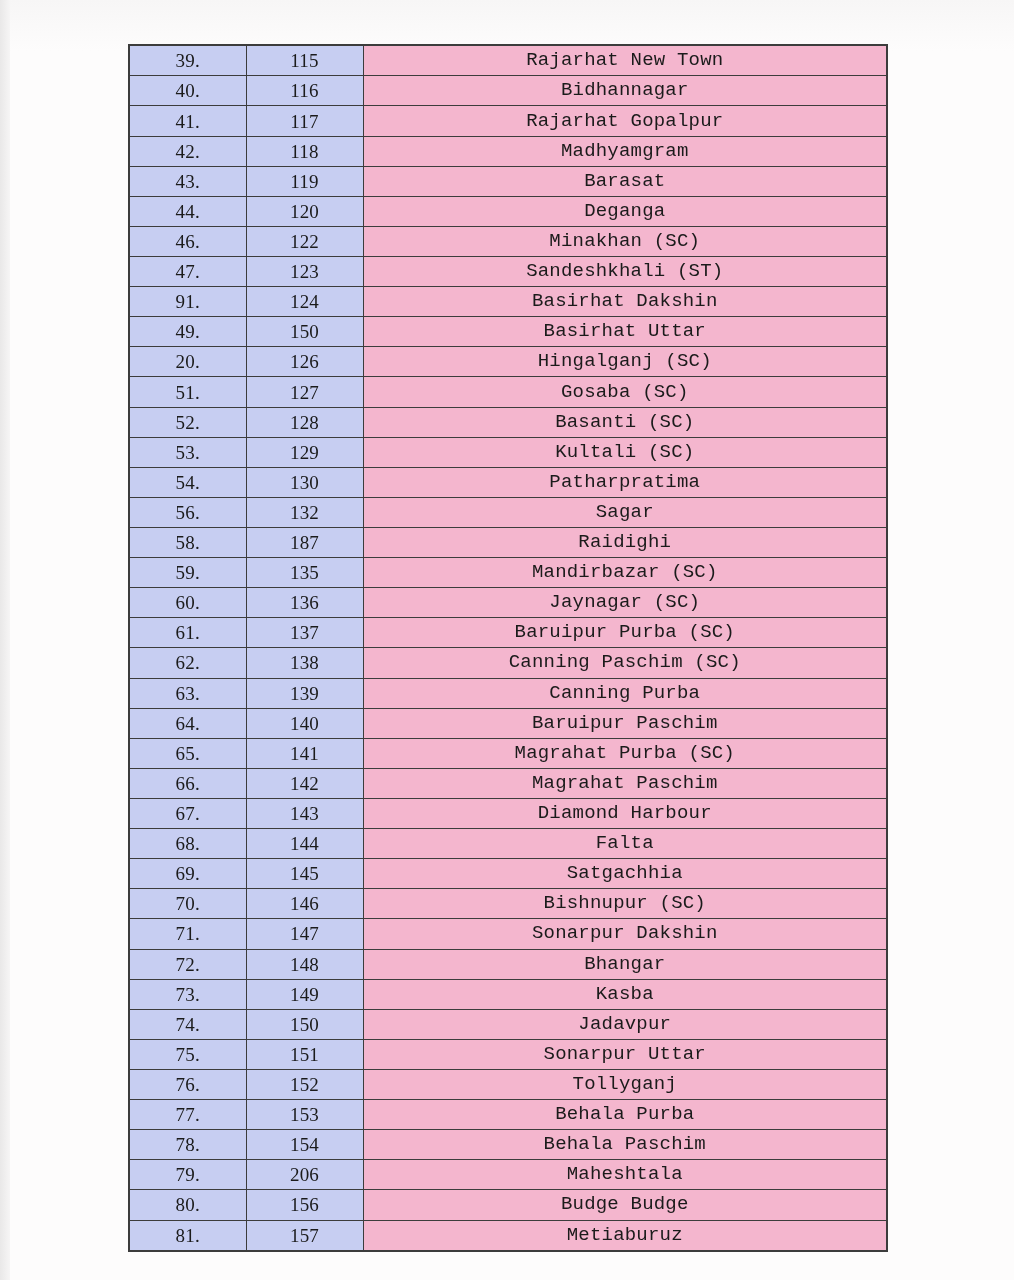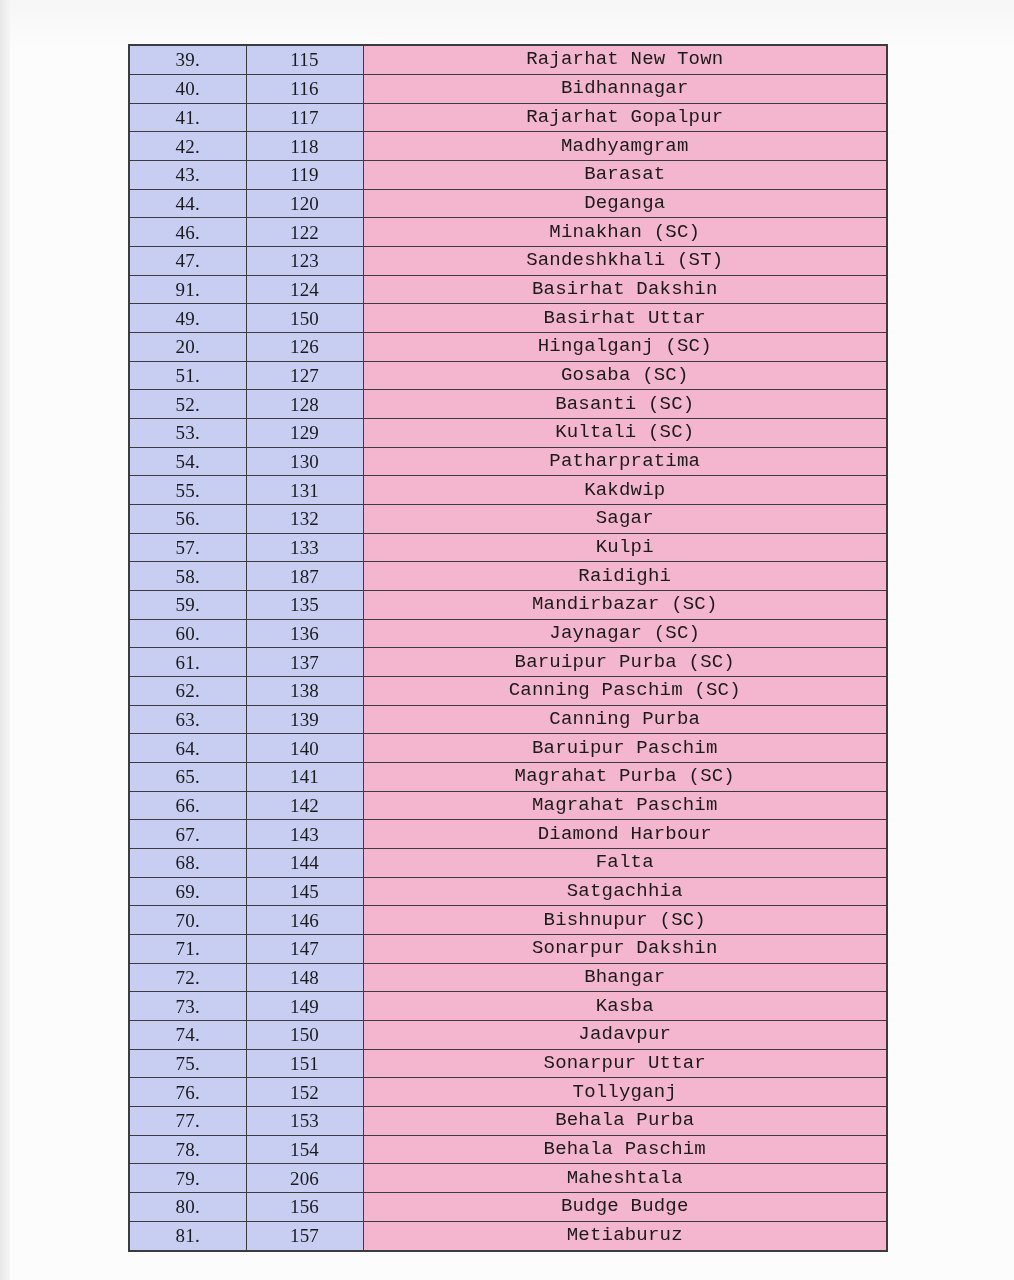--- a/index.html
+++ b/index.html
@@ -133,33 +133,23 @@
           <td class="cell-serial">53.</td>
           <td class="cell-number">129</td>
           <td class="cell-name">Kultali (SC)</td>
         </tr>
         <tr>
           <td class="cell-serial">54.</td>
           <td class="cell-number">130</td>
           <td class="cell-name">Patharpratima</td>
         </tr>
         <tr>
-          <td class="cell-serial">55.</td>
-          <td class="cell-number">131</td>
-          <td class="cell-name">Kakdwip</td>
-        </tr>
-        <tr>
           <td class="cell-serial">56.</td>
           <td class="cell-number">132</td>
           <td class="cell-name">Sagar</td>
-        </tr>
-        <tr>
-          <td class="cell-serial">57.</td>
-          <td class="cell-number">133</td>
-          <td class="cell-name">Kulpi</td>
         </tr>
         <tr>
           <td class="cell-serial">58.</td>
           <td class="cell-number">187</td>
           <td class="cell-name">Raidighi</td>
         </tr>
         <tr>
           <td class="cell-serial">59.</td>
           <td class="cell-number">135</td>
           <td class="cell-name">Mandirbazar (SC)</td>

